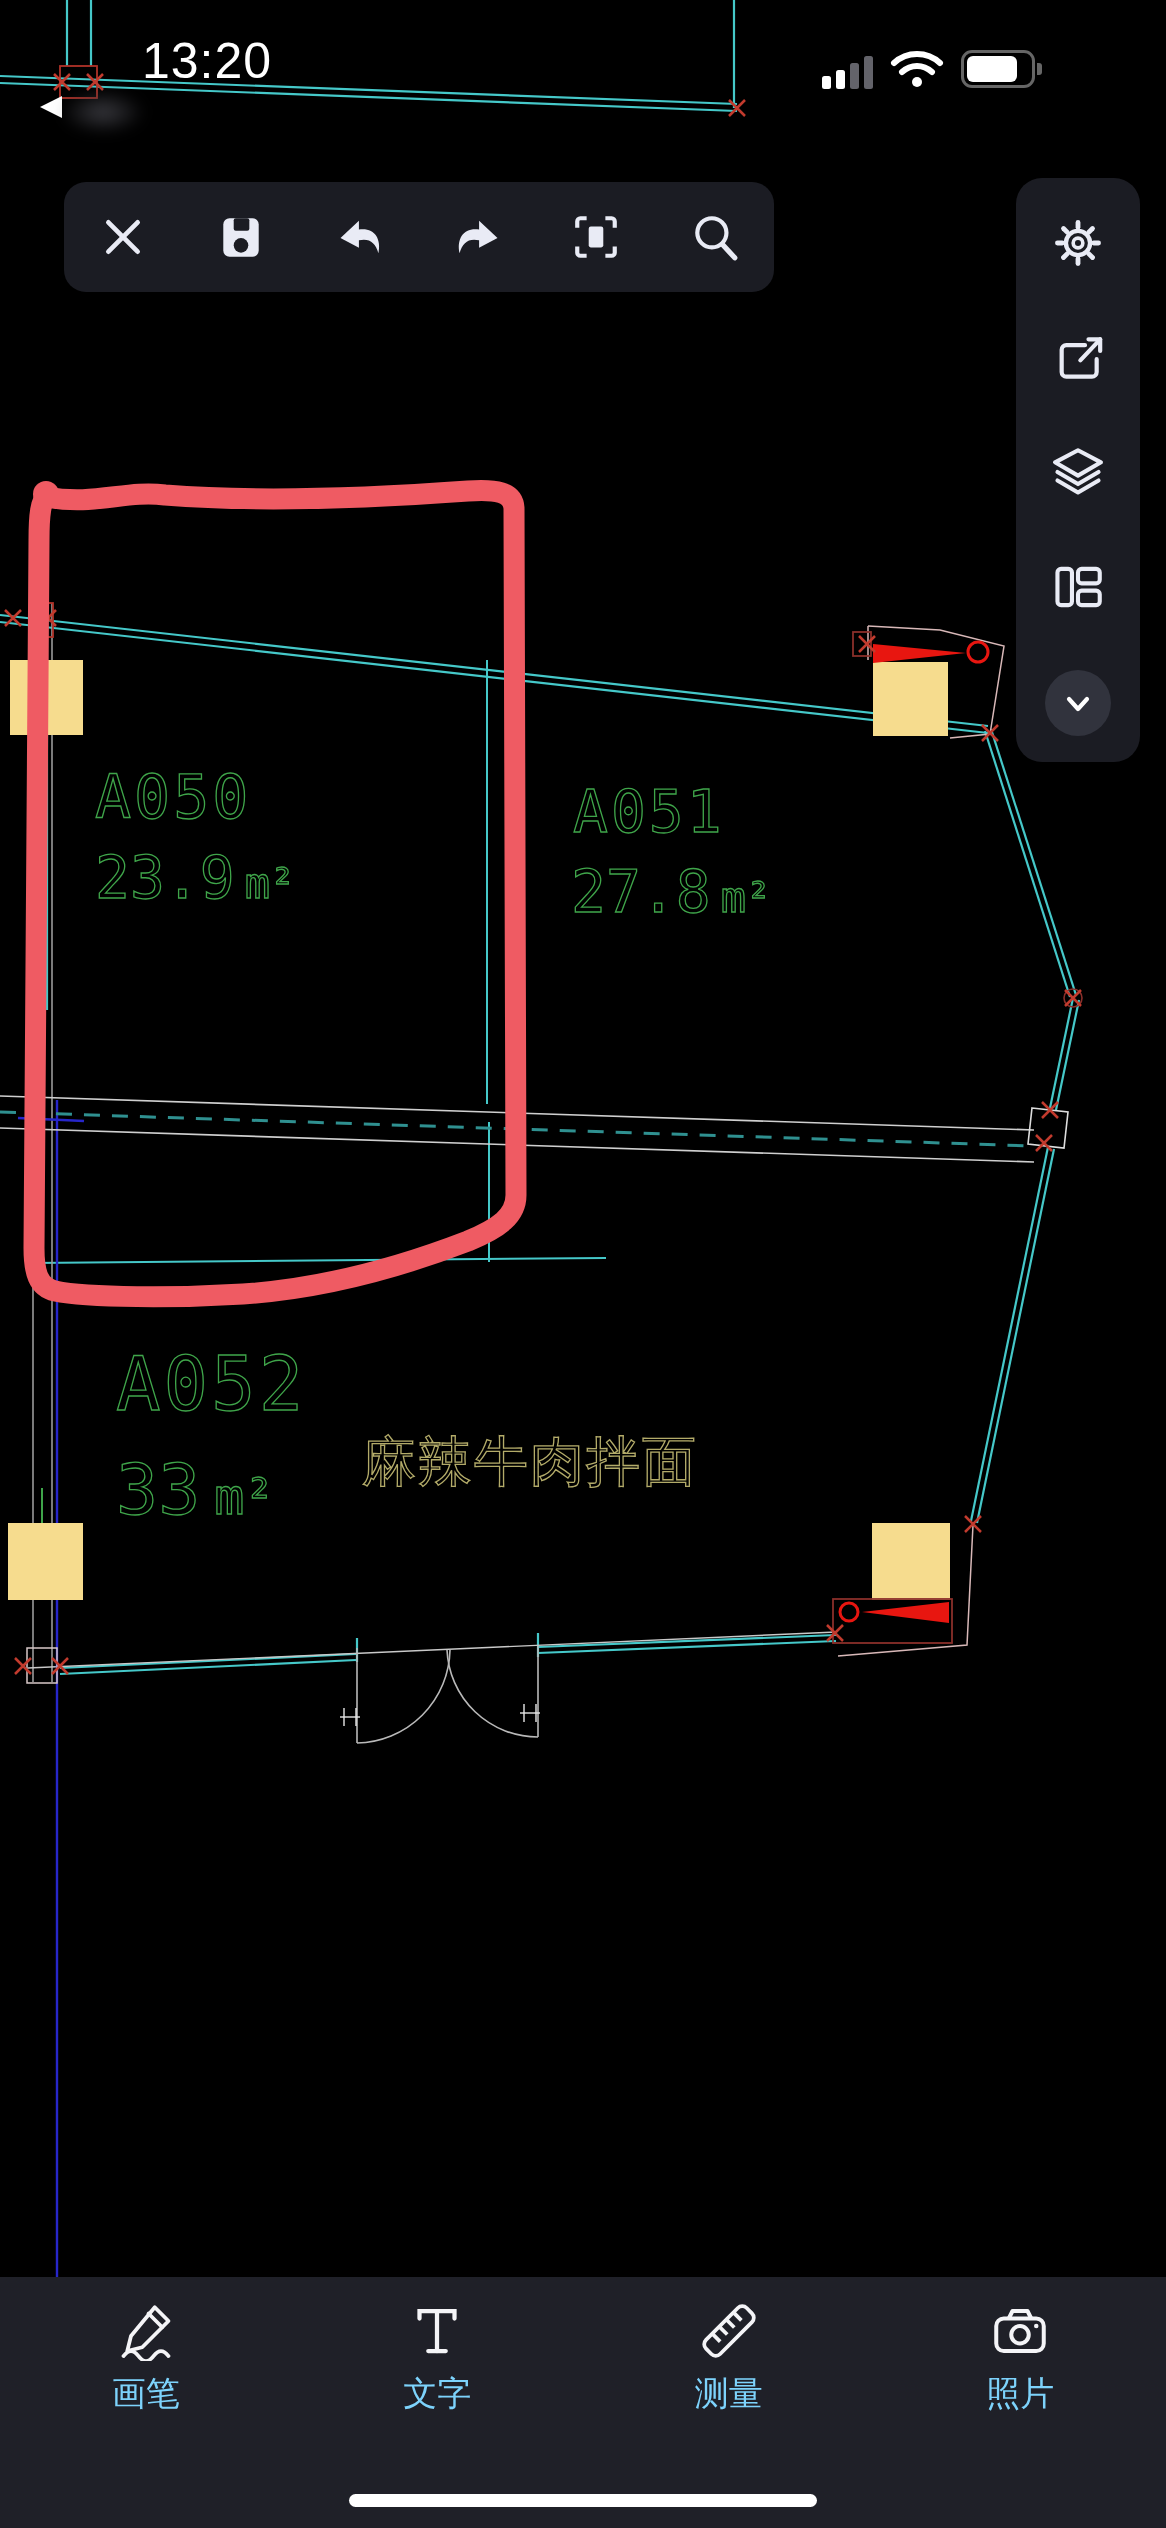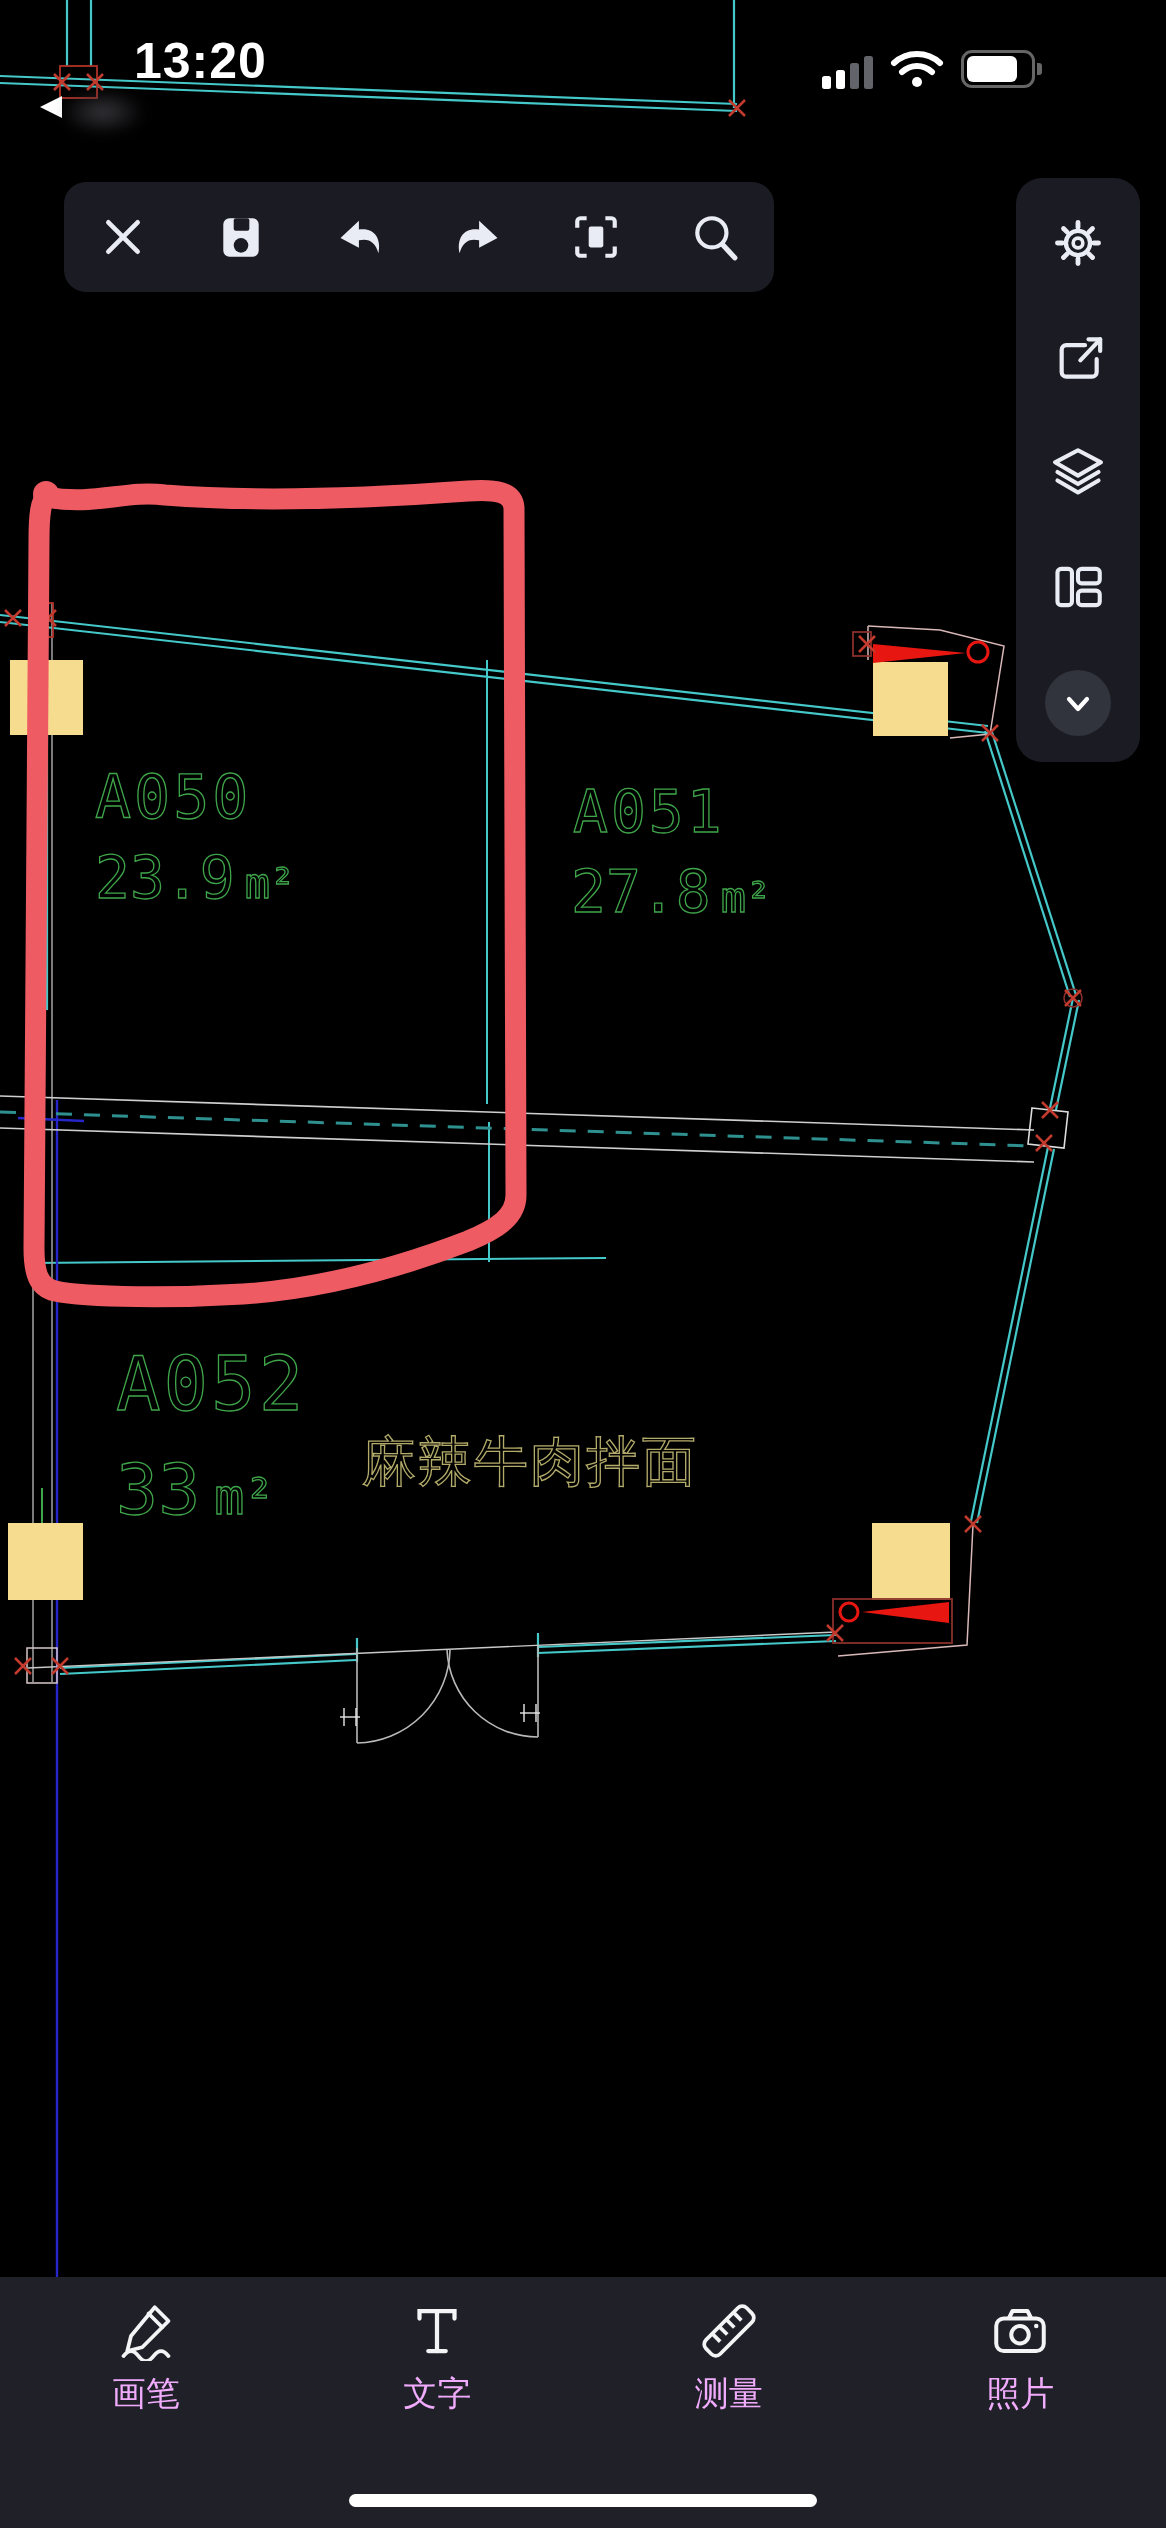--- a/index.html
+++ b/index.html
@@ -1,21 +1,21 @@
 <!DOCTYPE html>
 <html><head>
 <meta charset="utf-8">
 <style>
   html,body{margin:0;padding:0;background:#000;}
   .screen{position:relative;width:1166px;height:2528px;background:#000;overflow:hidden;
           font-family:"Liberation Sans",sans-serif;}
   svg text{font-family:"DejaVu Sans Mono",monospace;}
   
   .statusbar{position:absolute;left:0;top:0;width:100%;height:140px;z-index:8;}
-  .time{position:absolute;left:134px;top:32px;font-size:50px;font-weight:bold;color:#fff;letter-spacing:1px;}
+  .time{position:absolute;left:142px;top:32px;font-size:50px;font-weight:normal;color:#fff;letter-spacing:1px;}
   .back-tri{position:absolute;left:40px;top:96px;width:0;height:0;
             border-top:11px solid transparent;border-bottom:11px solid transparent;border-right:22px solid #fff;}
   .smudge{position:absolute;left:60px;top:90px;width:86px;height:44px;border-radius:50%;
           background:radial-gradient(closest-side,#3a3a40,rgba(40,40,44,0));filter:blur(7px);}
   .sticons{position:absolute;left:822px;top:48px;display:flex;align-items:center;gap:16px;}
   .bars{display:flex;align-items:flex-end;gap:5px;height:40px;}
   .bars i{display:block;width:9px;border-radius:2.5px;}
   .batt{position:relative;width:74px;height:38px;}
   .batt .shell{position:absolute;inset:0;border:3px solid rgba(255,255,255,.4);border-radius:11px;}
   .batt .lvl{position:absolute;left:6px;top:6px;width:50px;height:26px;background:#fff;border-radius:6px;}
@@ -26,21 +26,21 @@
   .tbtn{width:64px;height:64px;display:flex;align-items:center;justify-content:center;}
   
   .rpanel{position:absolute;left:1016px;top:178px;width:124px;height:584px;background:#1b1c23;border-radius:26px;
           display:flex;flex-direction:column;align-items:center;justify-content:space-between;
           padding:34px 0 26px 0;box-sizing:border-box;z-index:6;}
   .rbtn{width:62px;height:62px;display:flex;align-items:center;justify-content:center;}
   .circlebtn{width:66px;height:66px;border-radius:50%;background:#31333d;display:flex;align-items:center;justify-content:center;}
   
   .bottombar{position:absolute;left:0;top:2277px;width:100%;height:251px;background:#1f2028;z-index:6;
              display:flex;align-items:flex-start;}
-  .bitem{flex:1;display:flex;flex-direction:column;align-items:center;gap:10px;padding-top:24px;color:#f0abfc;}
+  .bitem{flex:1;display:flex;flex-direction:column;align-items:center;gap:10px;padding-top:24px;color:#7dd3fc;}
   .bitem .lbl{font-size:34px;white-space:nowrap;}
   .homebar{position:absolute;left:349px;top:2494px;width:468px;height:13px;border-radius:7px;background:#fff;z-index:9;}
   .cad{position:absolute;left:0;top:0;z-index:1;}
 </style>
 </head>
 <body>
 
 <div class="screen">
 
   <svg class="cad" width="1166" height="2528" viewBox="0 0 1166 2528">

